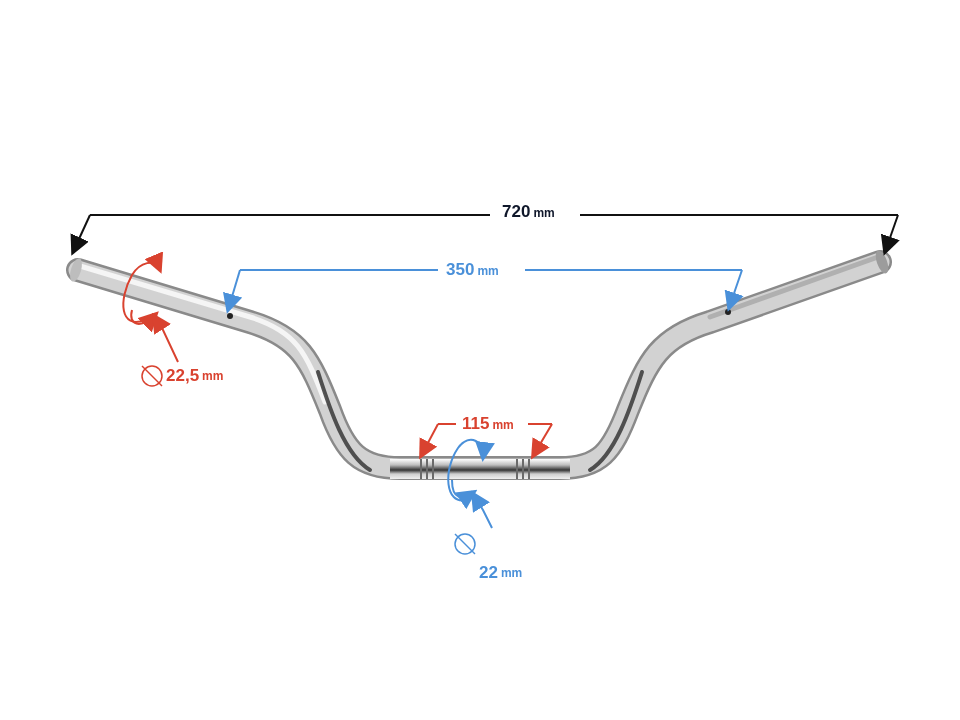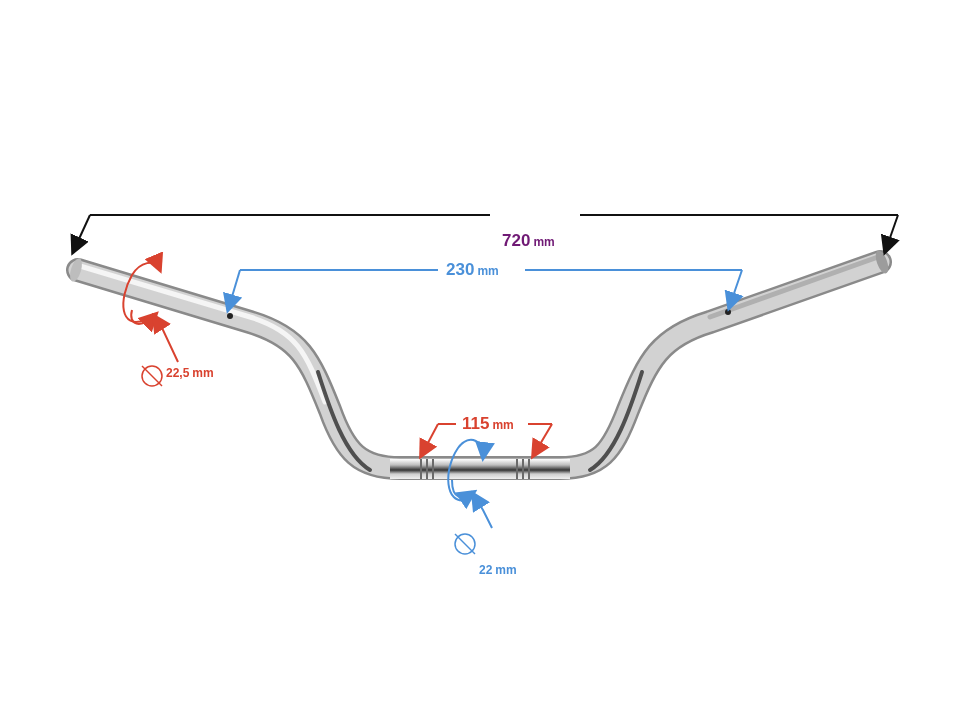--- a/index.html
+++ b/index.html
@@ -1,25 +1,25 @@
 <!DOCTYPE html>
 <html><head>
 <meta charset="utf-8">
 <style>
   html, body { margin: 0; padding: 0; background: #ffffff; }
   body { width: 960px; height: 720px; position: relative; overflow: hidden; font-family: "Liberation Sans", sans-serif; }
   #stage { position: absolute; left: 0; top: 0; width: 960px; height: 720px; }
   .lbl { position: absolute; font-weight: bold; white-space: nowrap; background: #ffffff; padding: 0 6px; }
   .lbl .num { font-size: 17px; }
   .lbl .unit { font-size: 12px; margin-left: 3px; }
-  .black { color: #701a75; margin-top: 29px; }
+  .black { color: #0f172a; }
   .blue { color: #4a90d9; }
   .red { color: #d9422f; }
   .dia { position: absolute; display: flex; align-items: center; font-weight: bold; }
-  .dia .num { font-size: 12px; }
+  .dia .num { font-size: 17px; }
   .dia .unit { font-size: 12px; margin-left: 3px; }
 </style>
 </head>
 <body>
 
 <div id="stage">
   <svg width="960" height="720" viewBox="0 0 960 720" xmlns="http://www.w3.org/2000/svg">
     <defs>
       <linearGradient id="chromeL" x1="0" y1="0" x2="0" y2="1">
         <stop offset="0" stop-color="#f4f4f4"></stop>
@@ -113,21 +113,21 @@
       <line x1="455" y1="534" x2="475" y2="554" stroke="#4a90d9" stroke-width="1.5"></line>
     </g>
   </svg>
 
   
   <div class="lbl black" style="left:496px; top:202px;">
     <span class="num">720</span><span class="unit">mm</span>
   </div>
 
   <div class="lbl blue" style="left:440px; top:260px;">
-    <span class="num">230</span><span class="unit">mm</span>
+    <span class="num">350</span><span class="unit">mm</span>
   </div>
 
   <div class="lbl red" style="left:456px; top:414px;text-align:center;">
     <span class="num">115</span><span class="unit">mm</span>
   </div>
 
   <div class="dia red" style="left:166px; top:366px;">
     <span class="num">22,5</span>
       <span class="unit">mm</span>
   </div>

